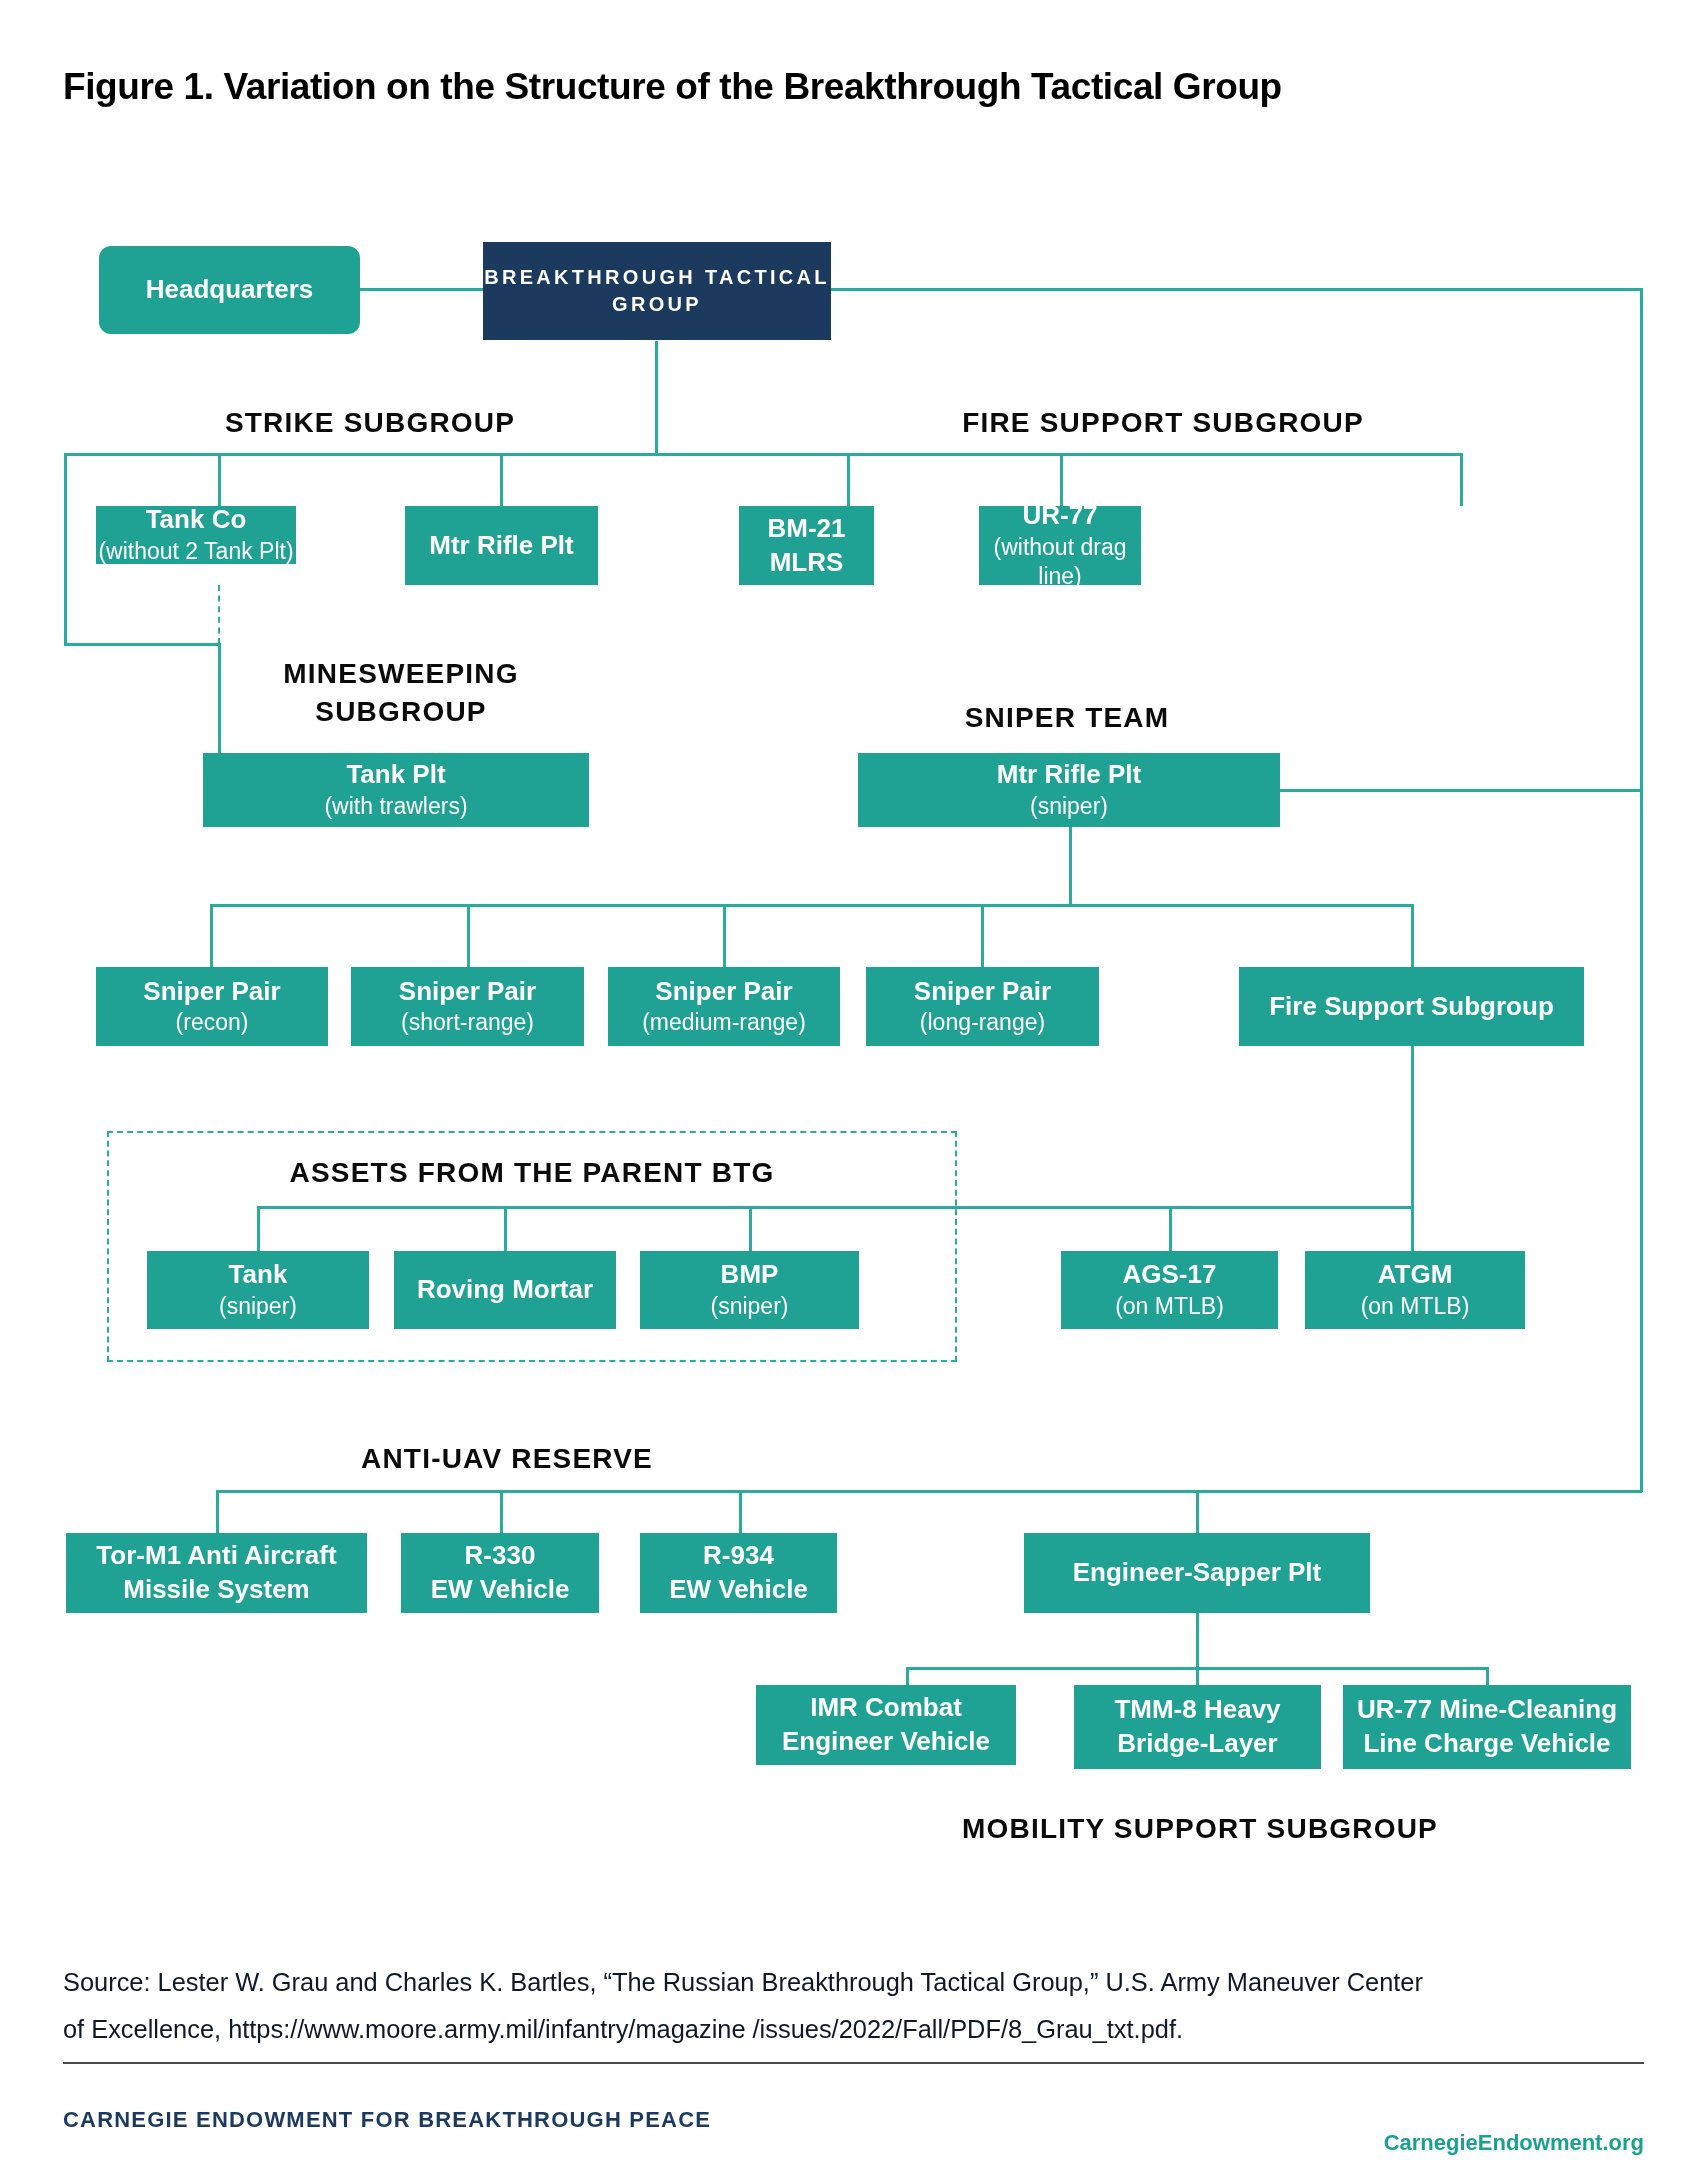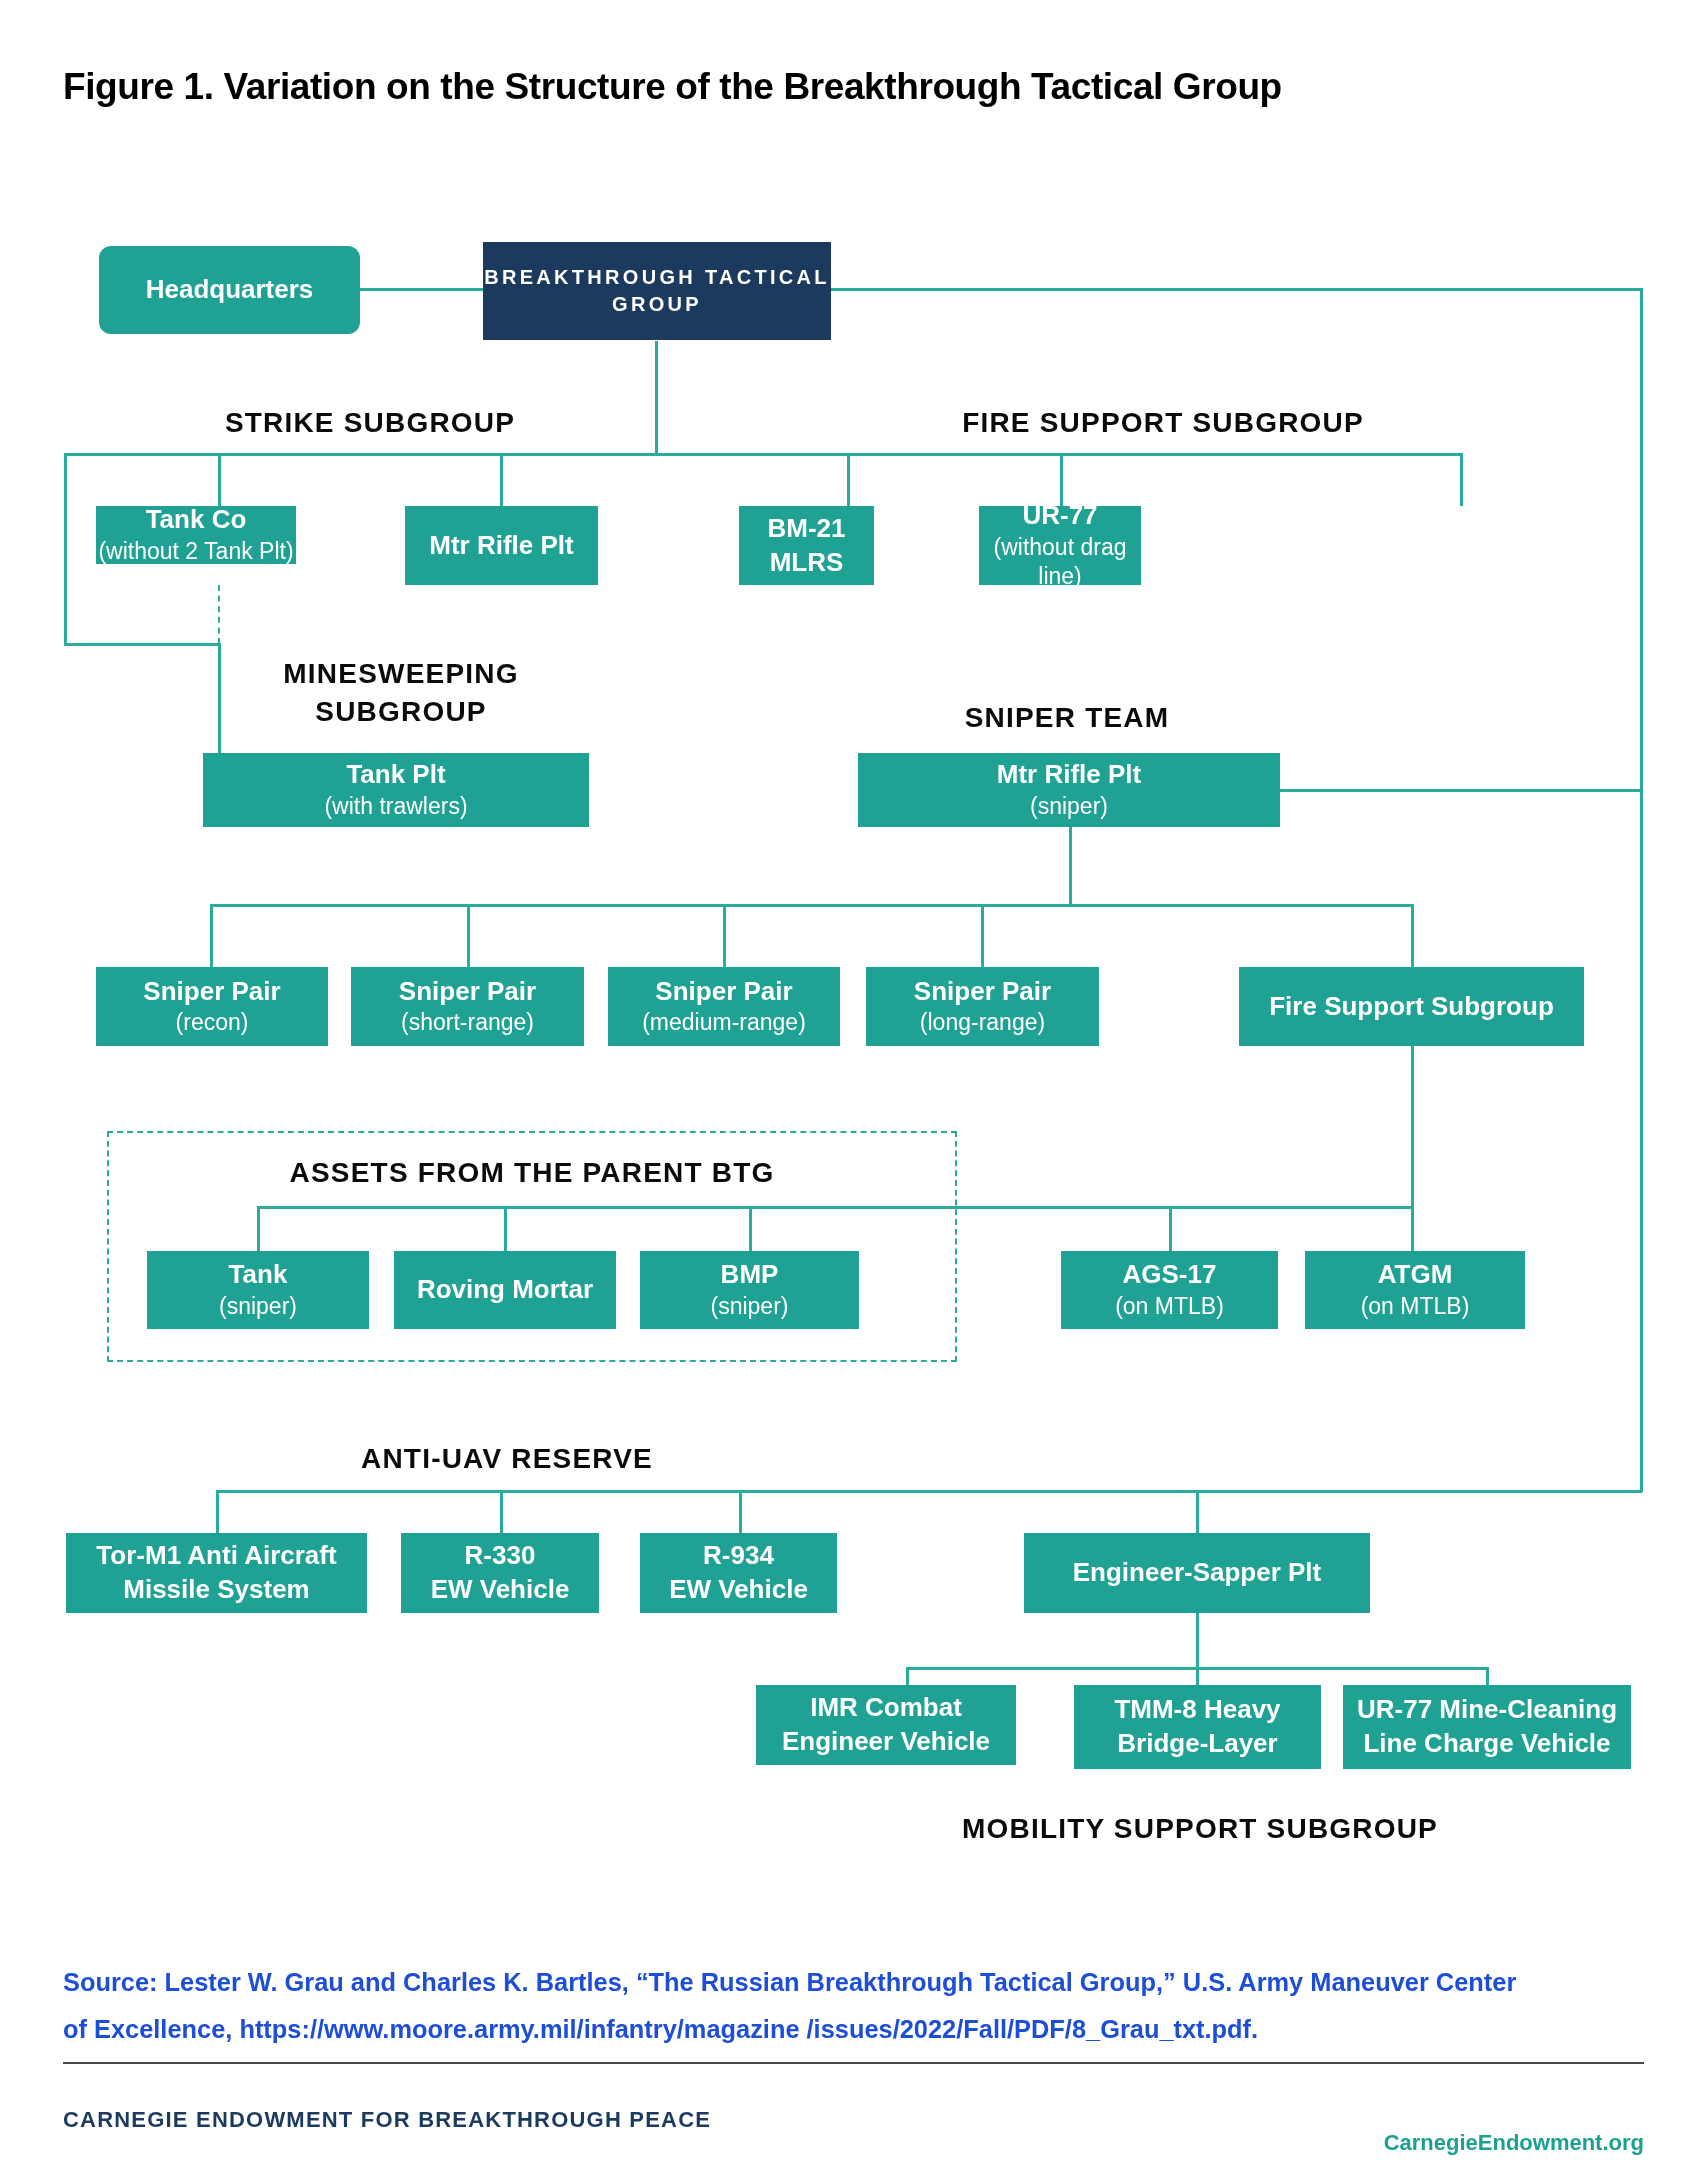--- a/index.html
+++ b/index.html
@@ -20,21 +20,21 @@
   .sec{position:absolute;transform:translate(-50%,-50%);font-weight:bold;font-size:28px;
        letter-spacing:1.2px;color:#0b0b0b;text-align:center;white-space:nowrap;}
   .sec span{display:block;line-height:1.35;}
 
   
   .hl{position:absolute;height:2.5px;background:#2BAB9B;}
   .vl{position:absolute;width:2.5px;background:#2BAB9B;}
   .dash-v{position:absolute;width:0;border-left:2.5px dashed #2BAB9B;}
   .dash-rect{position:absolute;border:2.5px dashed #2BAB9B;}
 
-  .source{position:absolute;left:63px;top:1959px;width:1556px;font-size:25.4px;line-height:47px;color:#1d4ed8;font-weight:bold;}
+  .source{position:absolute;left:63px;top:1959px;width:1556px;font-size:25.4px;line-height:47px;color:#0f172a;}
   .divider{position:absolute;left:63px;top:2062px;width:1581px;height:1.6px;background:#4a4a4a;}
   .footer{position:absolute;left:63px;top:2084px;width:1581px;display:flex;justify-content:space-between;align-items:center;}
   .footer-left{font-size:22px;font-weight:bold;color:#1C3A5F;letter-spacing:1.2px;}
   .footer-right{font-size:22px;font-weight:bold;color:#1BA192;margin-top:46px;}
 </style>
 </head>
 <body>
 
 <div class="canvas">
 

